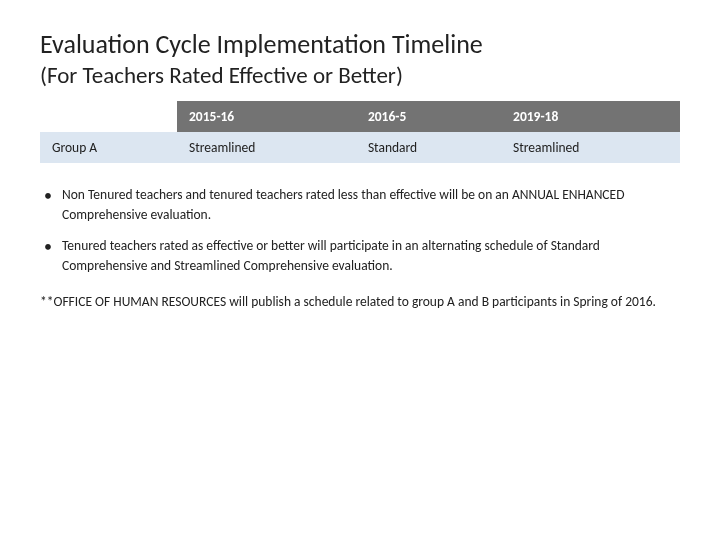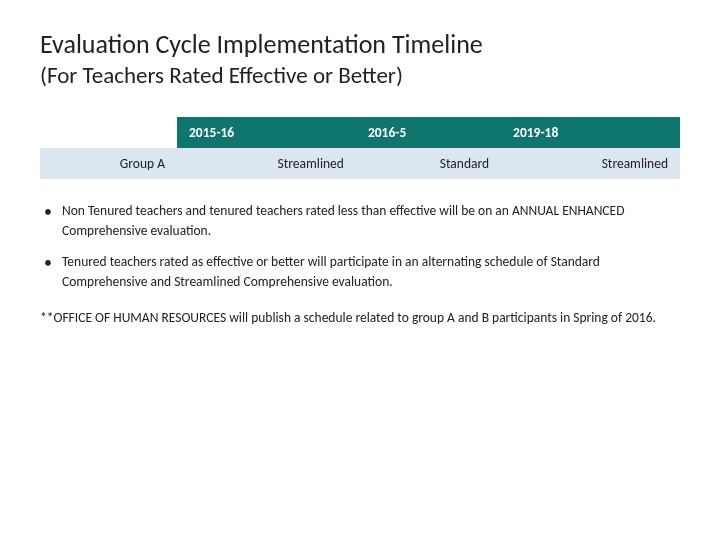--- a/index.html
+++ b/index.html
@@ -13,21 +13,21 @@
       font-family: 'Calibri', 'Segoe UI', Arial, sans-serif;
       font-size: 14px;
       color: #222222;
       width: 720px;
       height: 540px;
       overflow: hidden;
       padding: 28px 40px 20px 40px;
     }
 
     .title-block {
-      margin-bottom: 28px;
+      margin-bottom: 12px;
     }
 
     .main-title {
       font-size: 26px;
       font-weight: 400;
       color: #222222;
       line-height: 1.25;
     }
 
     .subtitle {
@@ -37,36 +37,35 @@
       line-height: 1.25;
     }
 
     table {
       width: 100%;
       border-collapse: collapse;
       margin-bottom: 22px;
     }
 
     thead tr th {
-      background-color: #0f766e;
+      background-color: #737373;
       color: #ffffff;
       font-weight: 600;
       font-size: 13.5px;
       padding: 7px 12px;
       text-align: left;
     }
 
     thead tr th:first-child {
       background-color: transparent;
       color: transparent;
     }
 
     tbody tr {
       background-color: #dce6f1;
-      text-align: right;
     }
 
     tbody tr:nth-child(even) {
       background-color: #c5d5e8;
     }
 
     tbody tr td {
       padding: 7px 12px;
       font-size: 13.5px;
       color: #222222;

